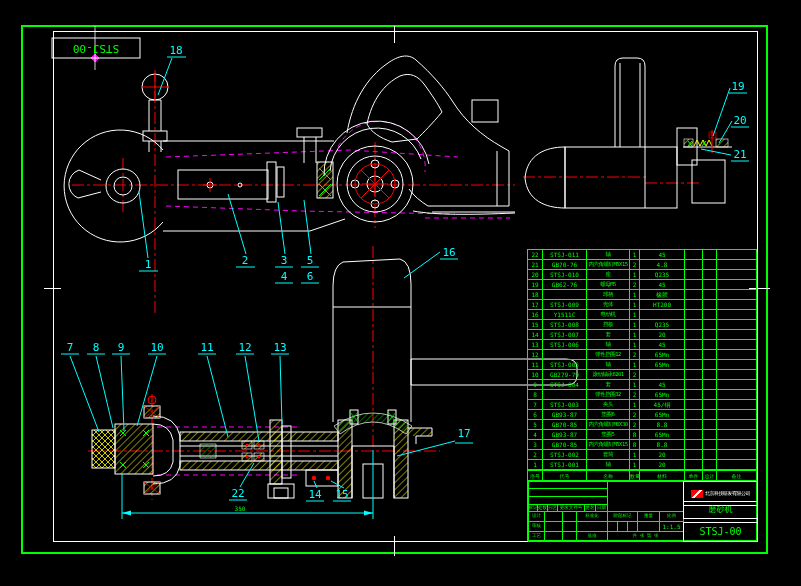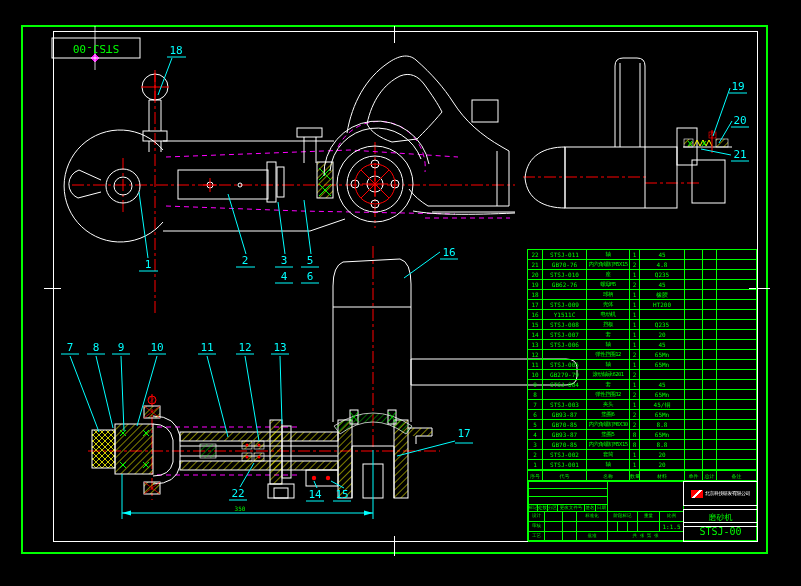--- a/index.html
+++ b/index.html
@@ -635,17 +635,17 @@
   <div class="cell" style="left:89px;top:40px;width:11px;height:11px;"></div>
   <div class="cell" style="left:99px;top:40px;width:11px;height:11px;"></div>
   <div class="cell" style="left:109px;top:40px;width:23px;height:11px;"></div>
   <div class="cell scaleval" style="left:131px;top:40px;width:25px;height:11px;">1:1.5</div>
   <div class="cell" style="left:79px;top:50px;width:77px;height:11px;">共 张 第 张</div>
 
   <div class="cell wcell company" style="left:155px;top:0;width:75px;height:25px;">
     <span class="logo"></span>
     <span class="txt">北京科技研发有限公司</span>
   </div>
-  <div class="cell wcell prod" style="left:155px;top:28px;width:75px;height:18px;">磨砂机</div>
+  <div class="cell wcell prod" style="left:155px;top:20px;width:75px;height:18px;">磨砂机</div>
   <div class="cell wcell dwgno" style="left:155px;top:41px;width:75px;height:20px;">STSJ-00</div>
 </div>
 
 </div>
 
 </body></html>

